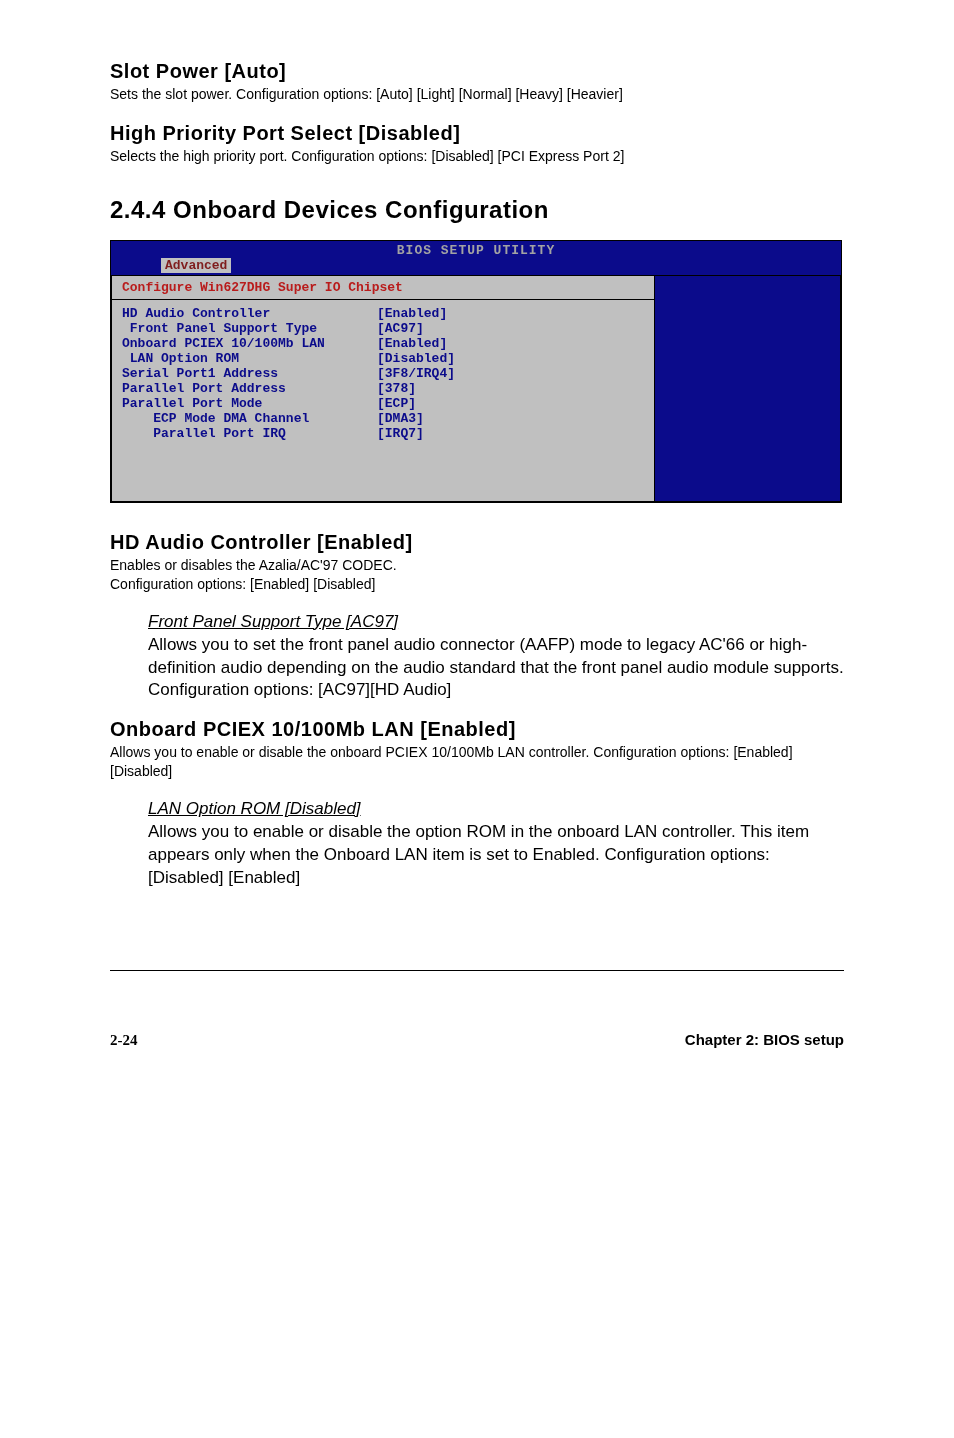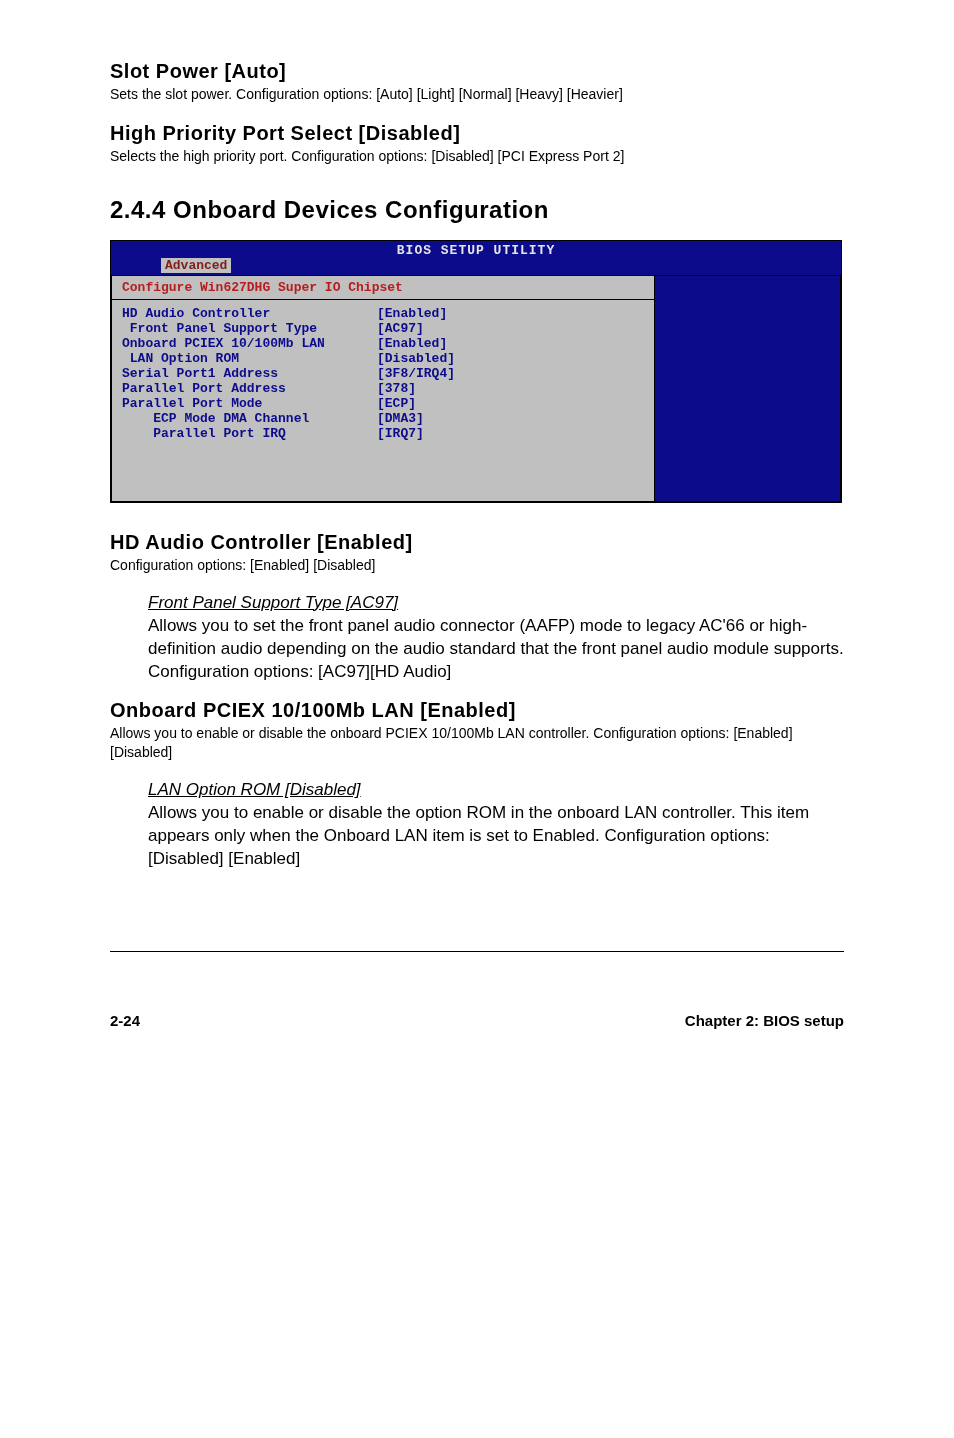--- a/index.html
+++ b/index.html
@@ -38,21 +38,21 @@
   .bios {
     width: 730px;
     border: 1px solid #000;
     background: #0b0b8b; 
     font-family: "Courier New", monospace;
     font-size: 13px;
     color: #fff;
   }
   .bios-title {
     text-align: center;
-    color: #e5e5e5;
+    color: #a3a3a3;
     font-weight: bold;
     padding: 2px 0 0 0;
     letter-spacing: 1px;
   }
   .bios-tabs {
     padding: 0 0 2px 50px;
   }
   .bios-tab {
     display: inline-block;
     background: #c0c0c0;
@@ -136,21 +136,21 @@
 
   .page-footer {
     display: flex;
     justify-content: space-between;
     align-items: baseline;
     border-top: none;
     margin-top: 60px;
     font-size: 15px;
   }
   .page-footer .left {
-    font-family: Liberation Sans, sans-serif;
+    font-family: Liberation Serif, serif;
     font-weight: 900;
   }
   .page-footer .right {
     font-family: "Arial Black", Arial, sans-serif;
     font-weight: 900;
   }
   hr.footer-rule {
     border: none;
     border-top: 1px solid #000;
     margin: 0 0 4px 0;
@@ -189,20 +189,21 @@
           <div class="bios-row"><span class="bios-label">    ECP Mode DMA Channel</span><span class="bios-value">[DMA3]</span></div>
           <div class="bios-row"><span class="bios-label">    Parallel Port IRQ</span><span class="bios-value">[IRQ7]</span></div>
         </div>
       </div>
       <div class="bios-right"></div>
     </div>
   </div>
 
   <div class="subsection">
     <h3 class="section-head">HD Audio Controller [Enabled]</h3>
+    <p class="body" style="margin-bottom:0">Enables or disables the Azalia/AC'97 CODEC.</p>
     <p class="body">Configuration options: [Enabled] [Disabled]</p>
     <div class="sub-indent">
       <span class="under">Front Panel Support Type [AC97]</span>
       <p>Allows you to set the front panel audio connector (AAFP) mode to legacy AC'66 or high-definition audio depending on the audio standard that the front panel audio module supports. Configuration options: [AC97][HD Audio]</p>
     </div>
   </div>
 
   <h3 class="section-head">Onboard PCIEX 10/100Mb LAN [Enabled]</h3>
   <p class="body">Allows you to enable or disable the onboard PCIEX 10/100Mb LAN controller.  Configuration options: [Enabled] [Disabled]</p>
   <div class="sub-indent">

